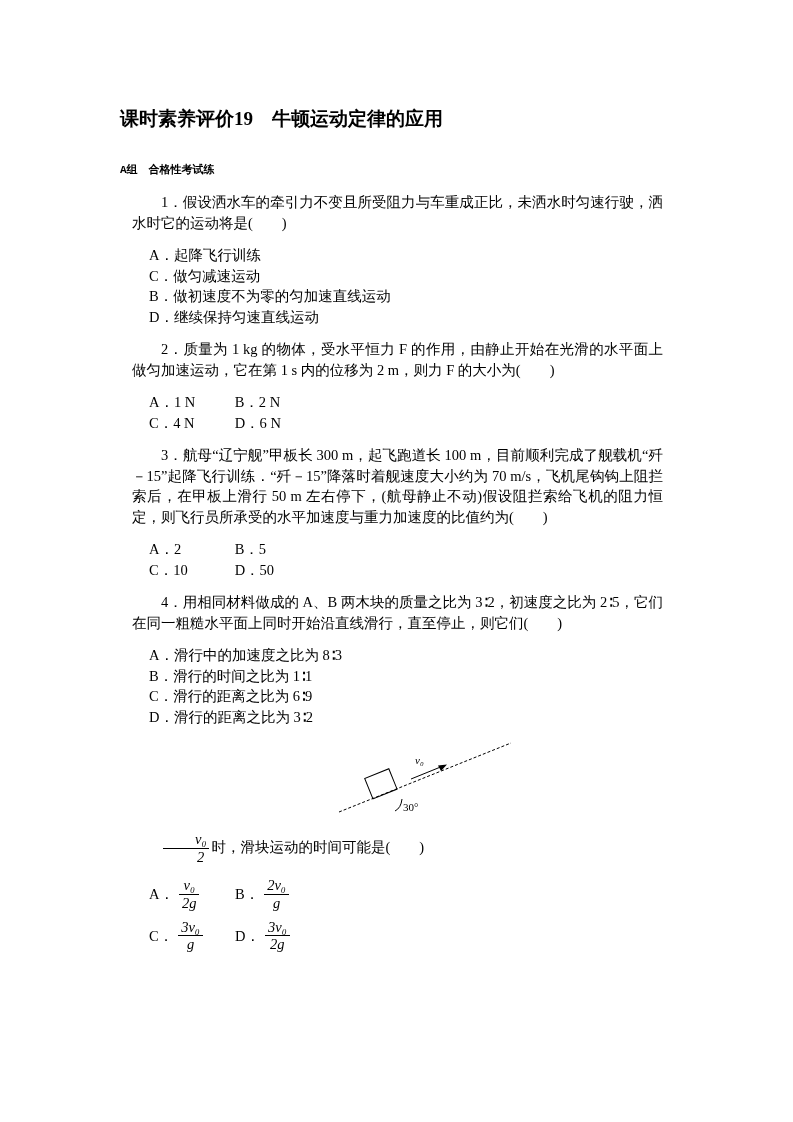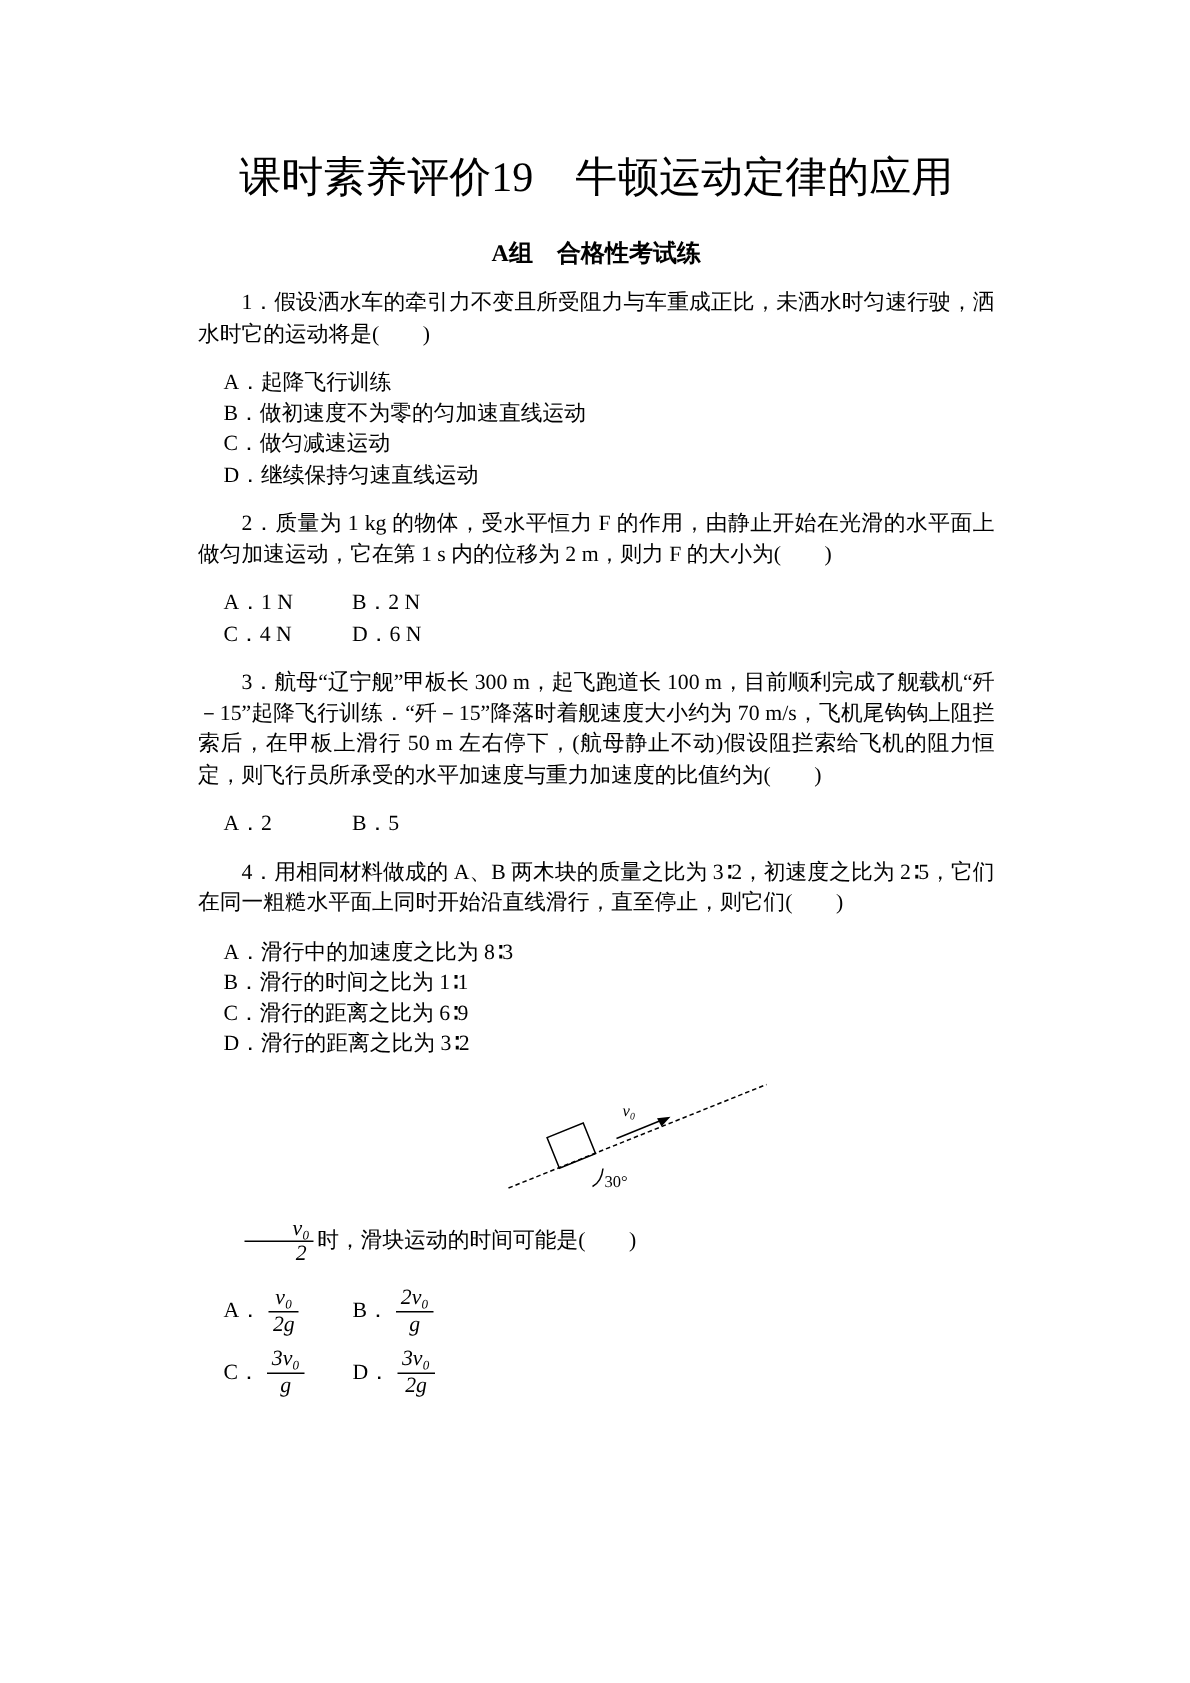--- a/index.html
+++ b/index.html
@@ -9,32 +9,33 @@
     background:#ffffff;
     box-sizing:border-box;
     padding:104px 118px 0 120px;
     overflow:hidden;
     font-family:"Liberation Serif","DejaVu Serif",serif;
     color:#000;
     font-size:14.5px;
     line-height:20.5px;
   }
   .doc-title{
-    font-size:28px;
-    font-weight:normal;
-    text-align:center;
+    font-size:19px;
+    font-weight:bold;
+    text-align:left;
     line-height:30px;
     margin:0;
   }
   .section-heading{
-    font-size:16px;
+    font-size:11px;
     font-weight:bold;
-    text-align:center;
+    text-align:left;
     margin:26px 0 9px 0;
     line-height:20px;
+    font-family:Liberation Mono, monospace;
   }
   p.stem{margin:12px;text-indent:2em;text-align:justify;}
   .opt{padding-left:2em;}
   .opt-row{padding-left:2em;}
   .opt-col{display:inline-block;min-width:82px;}
   
   .frac{display:inline-block;text-align:center;vertical-align:middle;line-height:1.15;}
   .frac .num{display:block;border-bottom:1px solid #000;padding:0 3px;}
   .frac .den{display:block;padding:0 3px;}
   .frac .num,.frac .den{font-style:italic;}
@@ -51,42 +52,46 @@
 
 <div class="page">
 
   <h1 class="doc-title">课时素养评价19　牛顿运动定律的应用</h1>
 
   <div class="section-heading">A组　合格性考试练</div>
 
   <div>
     <p class="stem">1．假设洒水车的牵引力不变且所受阻力与车重成正比，未洒水时匀速行驶，洒水时它的运动将是(　　)</p>
     <div class="opt">A．起降飞行训练</div>
+    <div class="opt">C．做匀减速运动</div>
     <div class="opt">B．做初速度不为零的匀加速直线运动</div>
-    <div class="opt">C．做匀减速运动</div>
     <div class="opt">D．继续保持匀速直线运动</div>
   </div>
 
   <div>
     <p class="stem">2．质量为 1 kg 的物体，受水平恒力 F 的作用，由静止开始在光滑的水平面上做匀加速运动，它在第 1 s 内的位移为 2 m，则力 F 的大小为(　　)</p>
     <div class="opt-row">
       <span class="opt-col">A．1 N</span>
       <span>B．2 N</span>
     </div>
     <div class="opt-row">
       <span class="opt-col">C．4 N</span>
       <span>D．6 N</span>
     </div>
   </div>
 
   <div>
     <p class="stem">3．航母“辽宁舰”甲板长 300 m，起飞跑道长 100 m，目前顺利完成了舰载机“歼－15”起降飞行训练．“歼－15”降落时着舰速度大小约为 70 m/s，飞机尾钩钩上阻拦索后，在甲板上滑行 50 m 左右停下，(航母静止不动)假设阻拦索给飞机的阻力恒定，则飞行员所承受的水平加速度与重力加速度的比值约为(　　)</p>
     <div class="opt-row">
       <span class="opt-col">A．2</span>
       <span>B．5</span>
+    </div>
+    <div class="opt-row">
+      <span class="opt-col">C．10</span>
+      <span>D．50</span>
     </div>
   </div>
 
   <div>
     <p class="stem">4．用相同材料做成的 A、B 两木块的质量之比为 3∶2，初速度之比为 2∶5，它们在同一粗糙水平面上同时开始沿直线滑行，直至停止，则它们(　　)</p>
     <div class="opt">A．滑行中的加速度之比为 8∶3</div>
     <div class="opt">B．滑行的时间之比为 1∶1</div>
     <div class="opt">C．滑行的距离之比为 6∶9</div>
     <div class="opt">D．滑行的距离之比为 3∶2</div>
   </div>

